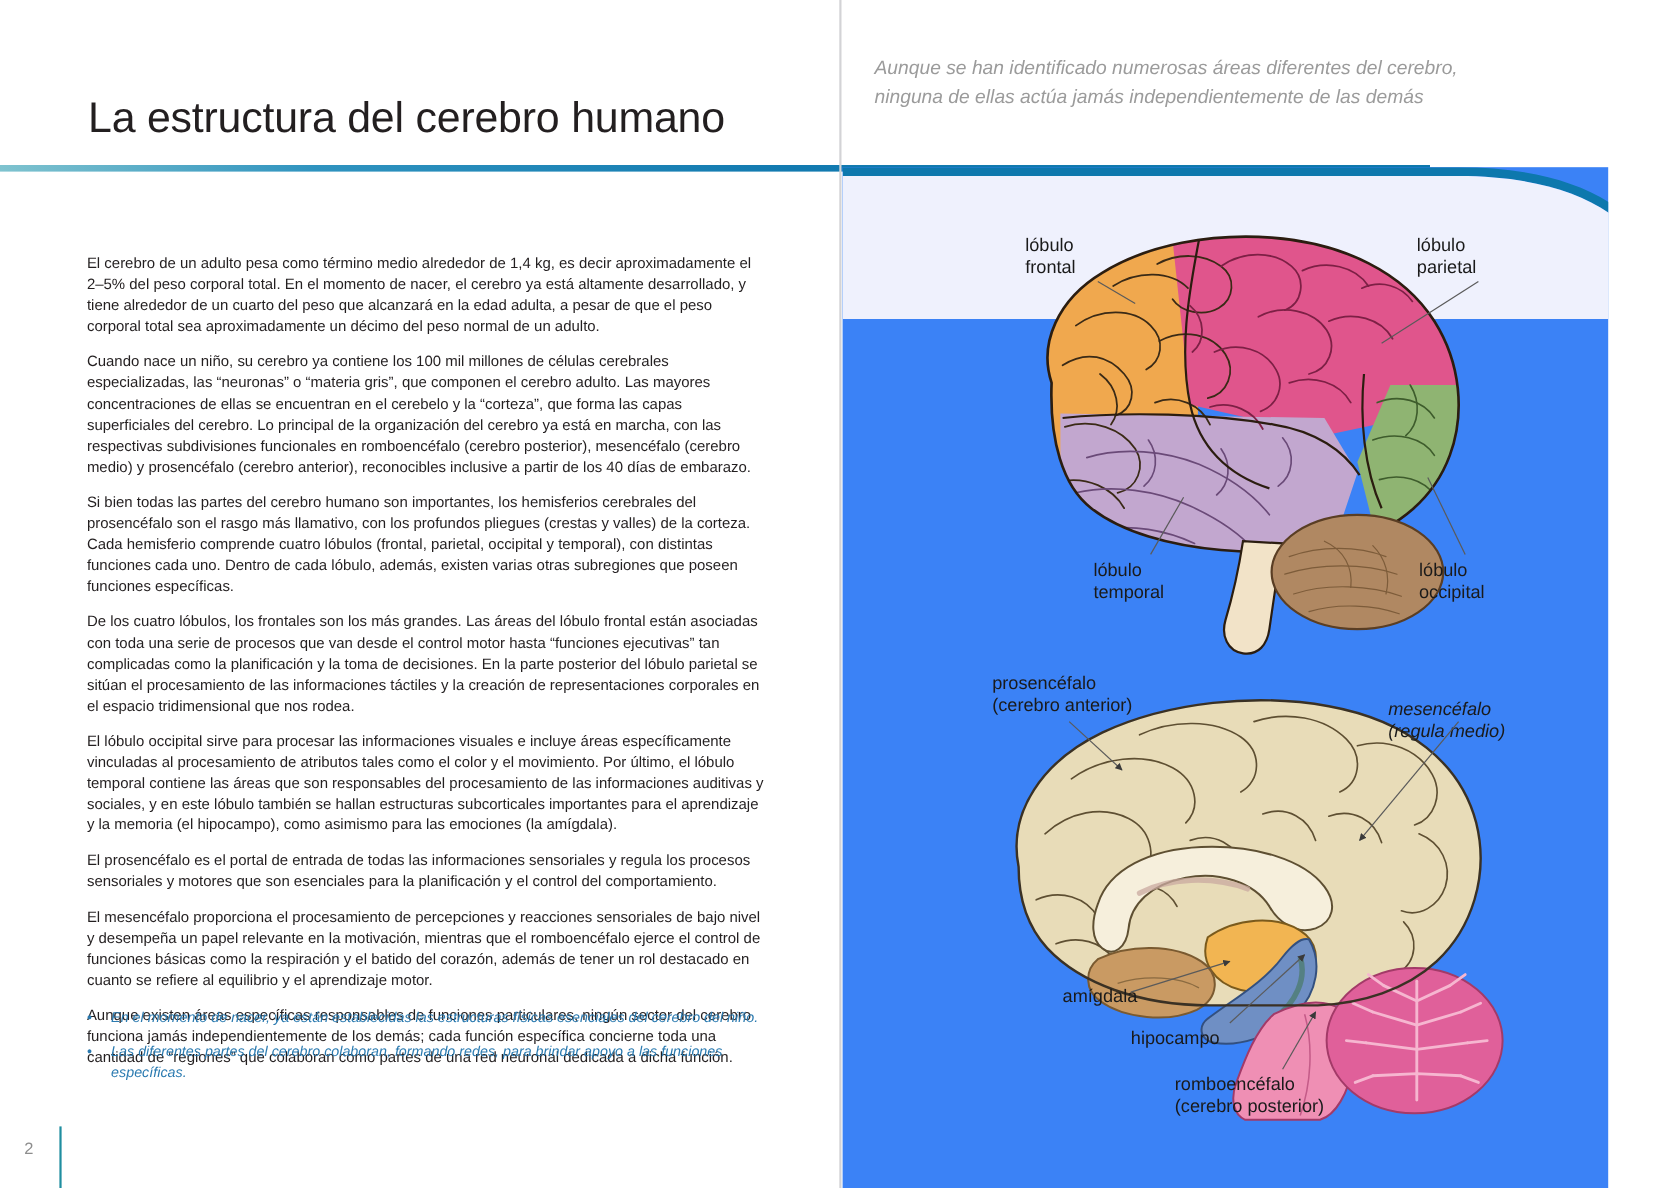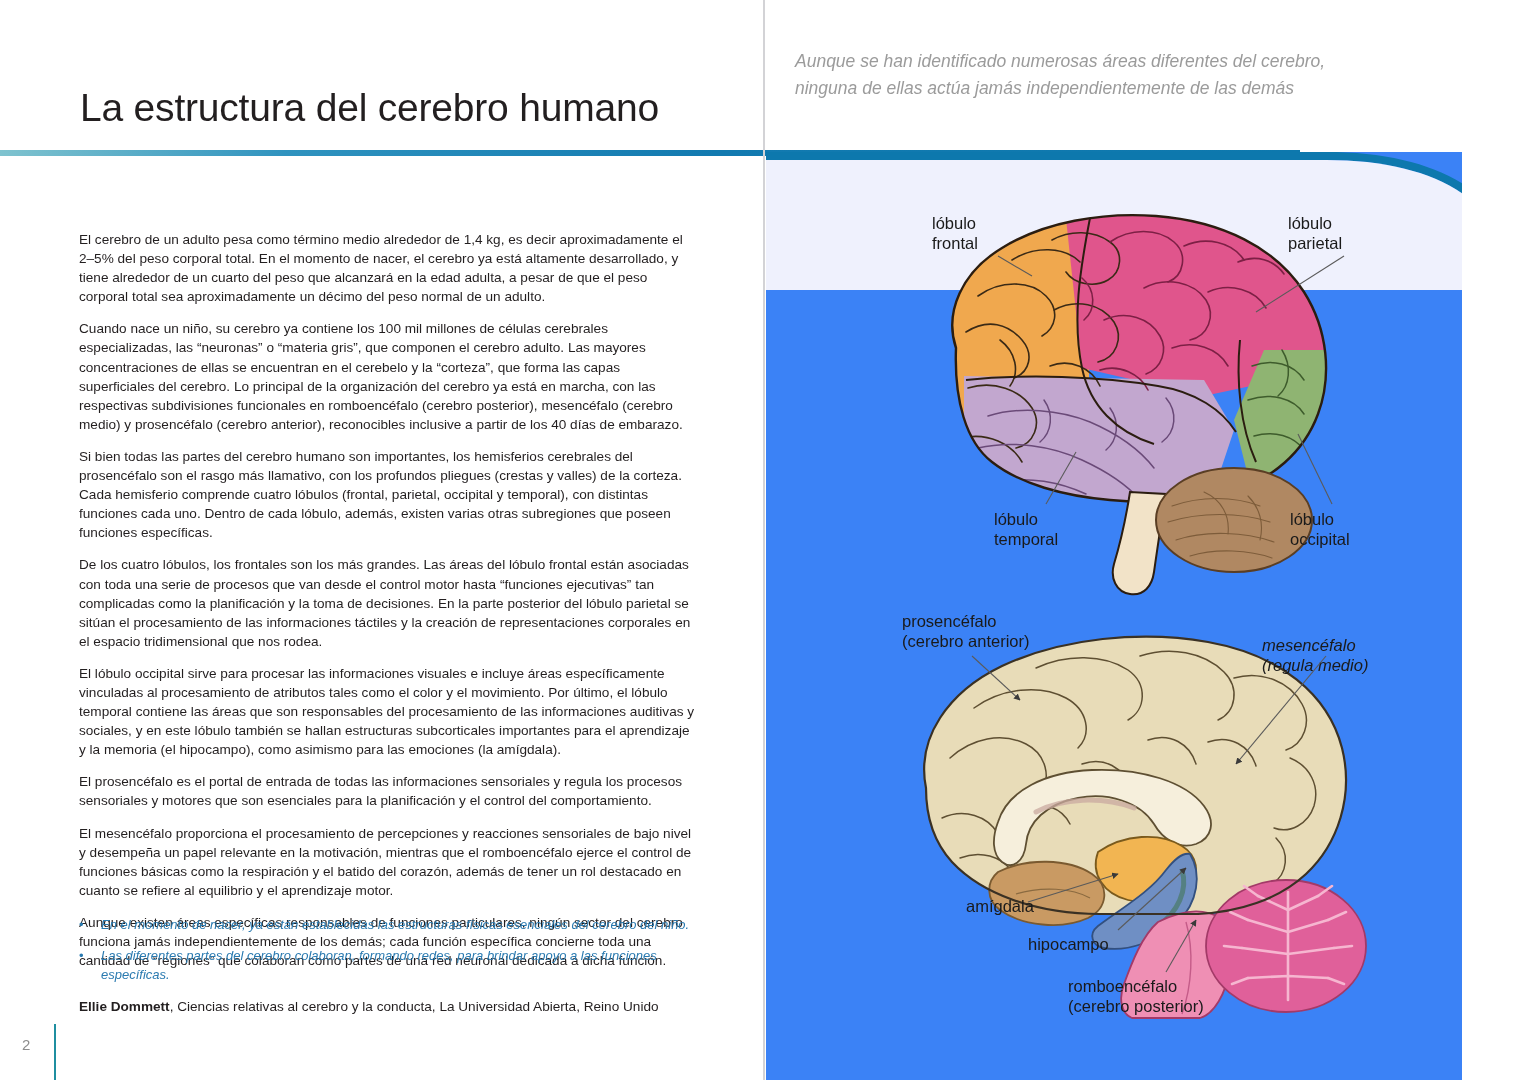--- a/index.html
+++ b/index.html
@@ -428,21 +428,20 @@
   <div class="text-col">
     <p class="para">El cerebro de un adulto pesa como término medio alrededor de 1,4 kg, es decir aproximadamente el 2–5% del peso corporal total. En el momento de nacer, el cerebro ya está altamente desarrollado, y tiene alrededor de un cuarto del peso que alcanzará en la edad adulta, a pesar de que el peso corporal total sea aproximadamente un décimo del peso normal de un adulto.</p>
     <p class="para">Cuando nace un niño, su cerebro ya contiene los 100 mil millones de células cerebrales especializadas, las “neuronas” o “materia gris”, que componen el cerebro adulto. Las mayores concentraciones de ellas se encuentran en el cerebelo y la “corteza”, que forma las capas superficiales del cerebro. Lo principal de la organización del cerebro ya está en marcha, con las respectivas subdivisiones funcionales en romboencéfalo (cerebro posterior), mesencéfalo (cerebro medio) y prosencéfalo (cerebro anterior), reconocibles inclusive a partir de los 40 días de embarazo.</p>
     <p class="para">Si bien todas las partes del cerebro humano son importantes, los hemisferios cerebrales del prosencéfalo son el rasgo más llamativo, con los profundos pliegues (crestas y valles) de la corteza. Cada hemisferio comprende cuatro lóbulos (frontal, parietal, occipital y temporal), con distintas funciones cada uno. Dentro de cada lóbulo, además, existen varias otras subregiones que poseen funciones específicas.</p>
     <p class="para">De los cuatro lóbulos, los frontales son los más grandes. Las áreas del lóbulo frontal están asociadas con toda una serie de procesos que van desde el control motor hasta “funciones ejecutivas” tan complicadas como la planificación y la toma de decisiones. En la parte posterior del lóbulo parietal se sitúan el procesamiento de las informaciones táctiles y la creación de representaciones corporales en el espacio tridimensional que nos rodea.</p>
     <p class="para">El lóbulo occipital sirve para procesar las informaciones visuales e incluye áreas específicamente vinculadas al procesamiento de atributos tales como el color y el movimiento. Por último, el lóbulo temporal contiene las áreas que son responsables del procesamiento de las informaciones auditivas y sociales, y en este lóbulo también se hallan estructuras subcorticales importantes para el aprendizaje y la memoria (el hipocampo), como asimismo para las emociones (la amígdala).</p>
     <p class="para">El prosencéfalo es el portal de entrada de todas las informaciones sensoriales y regula los procesos sensoriales y motores que son esenciales para la planificación y el control del comportamiento.</p>
     <p class="para">El mesencéfalo proporciona el procesamiento de percepciones y reacciones sensoriales de bajo nivel y desempeña un papel relevante en la motivación, mientras que el romboencéfalo ejerce el control de funciones básicas como la respiración y el batido del corazón, además de tener un rol destacado en cuanto se refiere al equilibrio y el aprendizaje motor.</p>
     <p class="para">Aunque existen áreas específicas responsables de funciones particulares, ningún sector del cerebro funciona jamás independientemente de los demás; cada función específica concierne toda una cantidad de “regiones” que colaboran como partes de una red neuronal dedicada a dicha función.</p>
 
-    <p class="attrib"><b>Ellie Dommett</b><span>, Ciencias relativas al cerebro y la conducta, La Universidad Abierta, Reino Unido</span></p>
   </div>
 
   <div class="keypoints">
     <div class="kp-item">
       <div class="kp-bullet">•</div>
       <div class="kp-text">En el momento de nacer, ya están establecidas las estructuras físicas esenciales del cerebro del niño.</div>
     </div>
     <div class="kp-item">
       <div class="kp-bullet">•</div>
       <div class="kp-text">Las diferentes partes del cerebro colaboran, formando redes, para brindar apoyo a las funciones específicas.</div>

